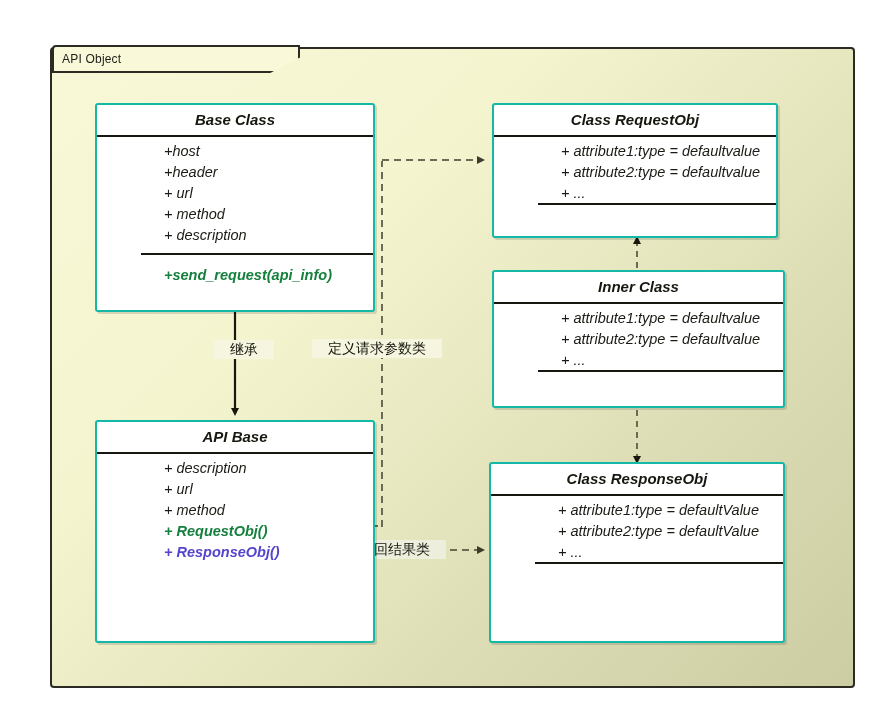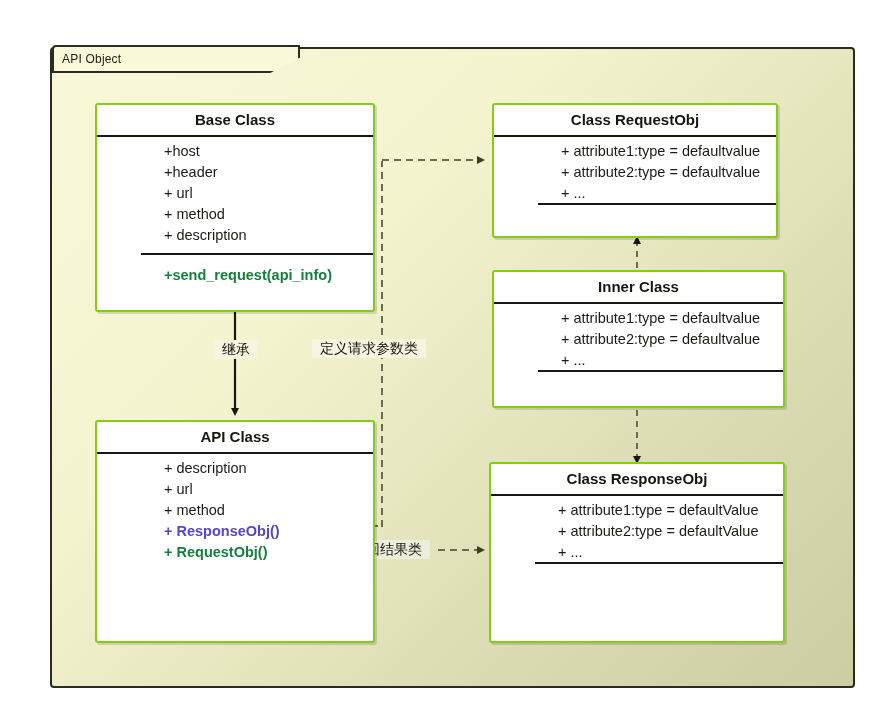--- a/index.html
+++ b/index.html
@@ -58,23 +58,24 @@
     line-height: 24px;
     letter-spacing: .2px;
     white-space: nowrap;
   }
 
   
   .uml-class {
     position: absolute;
     box-sizing: border-box;
     background: #ffffff;
-    border: 2px solid #84cc16;
+    border: 2px solid #14b8a6;
     border-radius: 3px;
     box-shadow: 2px 2px 0 rgba(0,0,0,.13);
+    font-style: italic;
   }
   .uml-title {
     text-align: center;
     font-weight: bold;
     font-size: 15px;
     color: #17170f;
     padding: 6px 4px 7px 4px;
     border-bottom: 2px solid #17170f;
     box-sizing: border-box;
     white-space: nowrap;
@@ -101,21 +102,21 @@
     font-weight: bold;
     color: #5544cc;
   }
 
   
   .conn-label {
     position: absolute;
     font-size: 14px;
     color: #17170f;
     background: #f6f6e0;
-    padding: 0 8px;
+    padding: 0 16px;
     line-height: 19px;
     white-space: nowrap;
   }
   svg.edges {
     position: absolute;
     left: 0; top: 0;
     width: 887px;
     height: 718px;
     overflow: visible;
     pointer-events: none;
@@ -184,27 +185,27 @@
       <div class="uml-item">+ url</div>
       <div class="uml-item">+ method</div>
       <div class="uml-item">+ description</div>
     </div>
     <div class="uml-compartment sep" style="padding-top:10px;">
       <div class="uml-item accent">+send_request(api_info)</div>
     </div>
   </div>
 
   <div class="uml-class" style="left:95px; top:420px; width:280px; height:223px;">
-    <div class="uml-title">API Class</div>
+    <div class="uml-title">API Base</div>
     <div class="uml-compartment" style="height:122px;">
       <div class="uml-item">+ description</div>
       <div class="uml-item">+ url</div>
       <div class="uml-item">+ method</div>
+      <div class="uml-item accent">+ RequestObj()</div>
       <div class="uml-item accent2">+ ResponseObj()</div>
-      <div class="uml-item accent">+ RequestObj()</div>
     </div>
   </div>
 
   <div class="uml-class" style="left:492px; top:103px; width:286px; height:135px;">
     <div class="uml-title">Class RequestObj</div>
     <div class="uml-compartment" style="height:66px;">
       <div class="uml-item">+ attribute1:type = defaultvalue</div>
       <div class="uml-item">+ attribute2:type = defaultvalue</div>
       <div class="uml-item">+ ...</div>
     </div>

